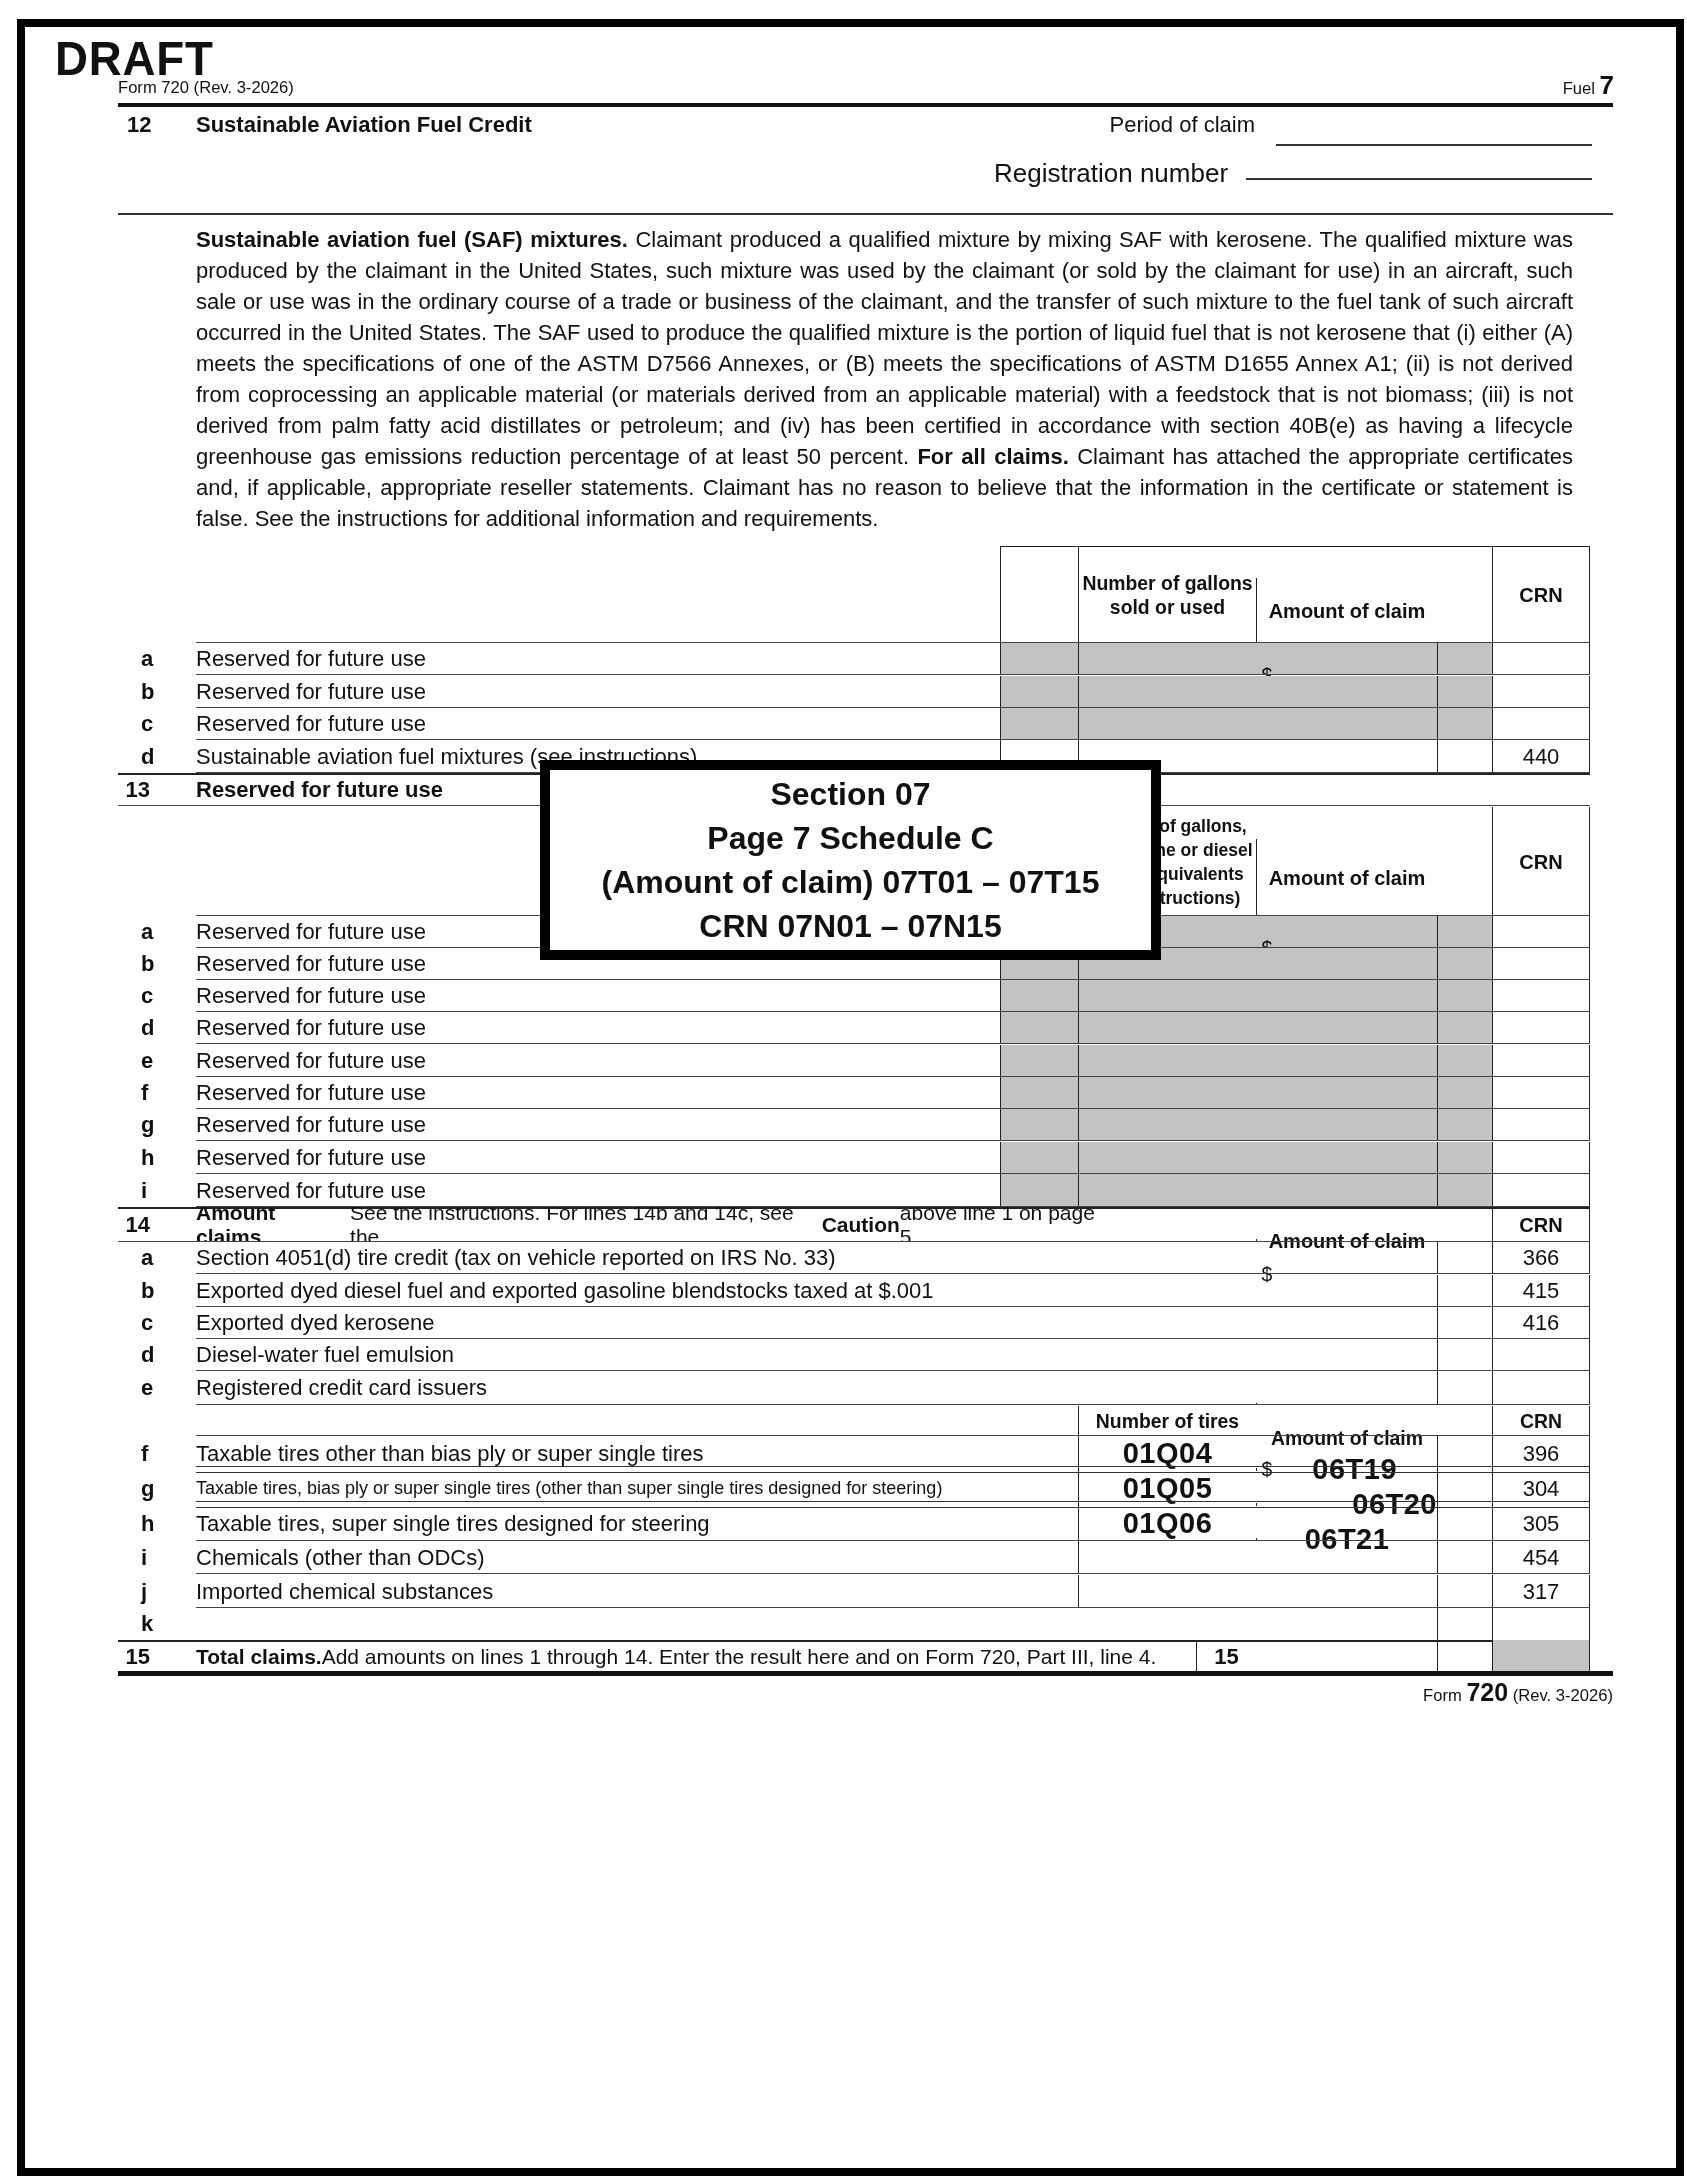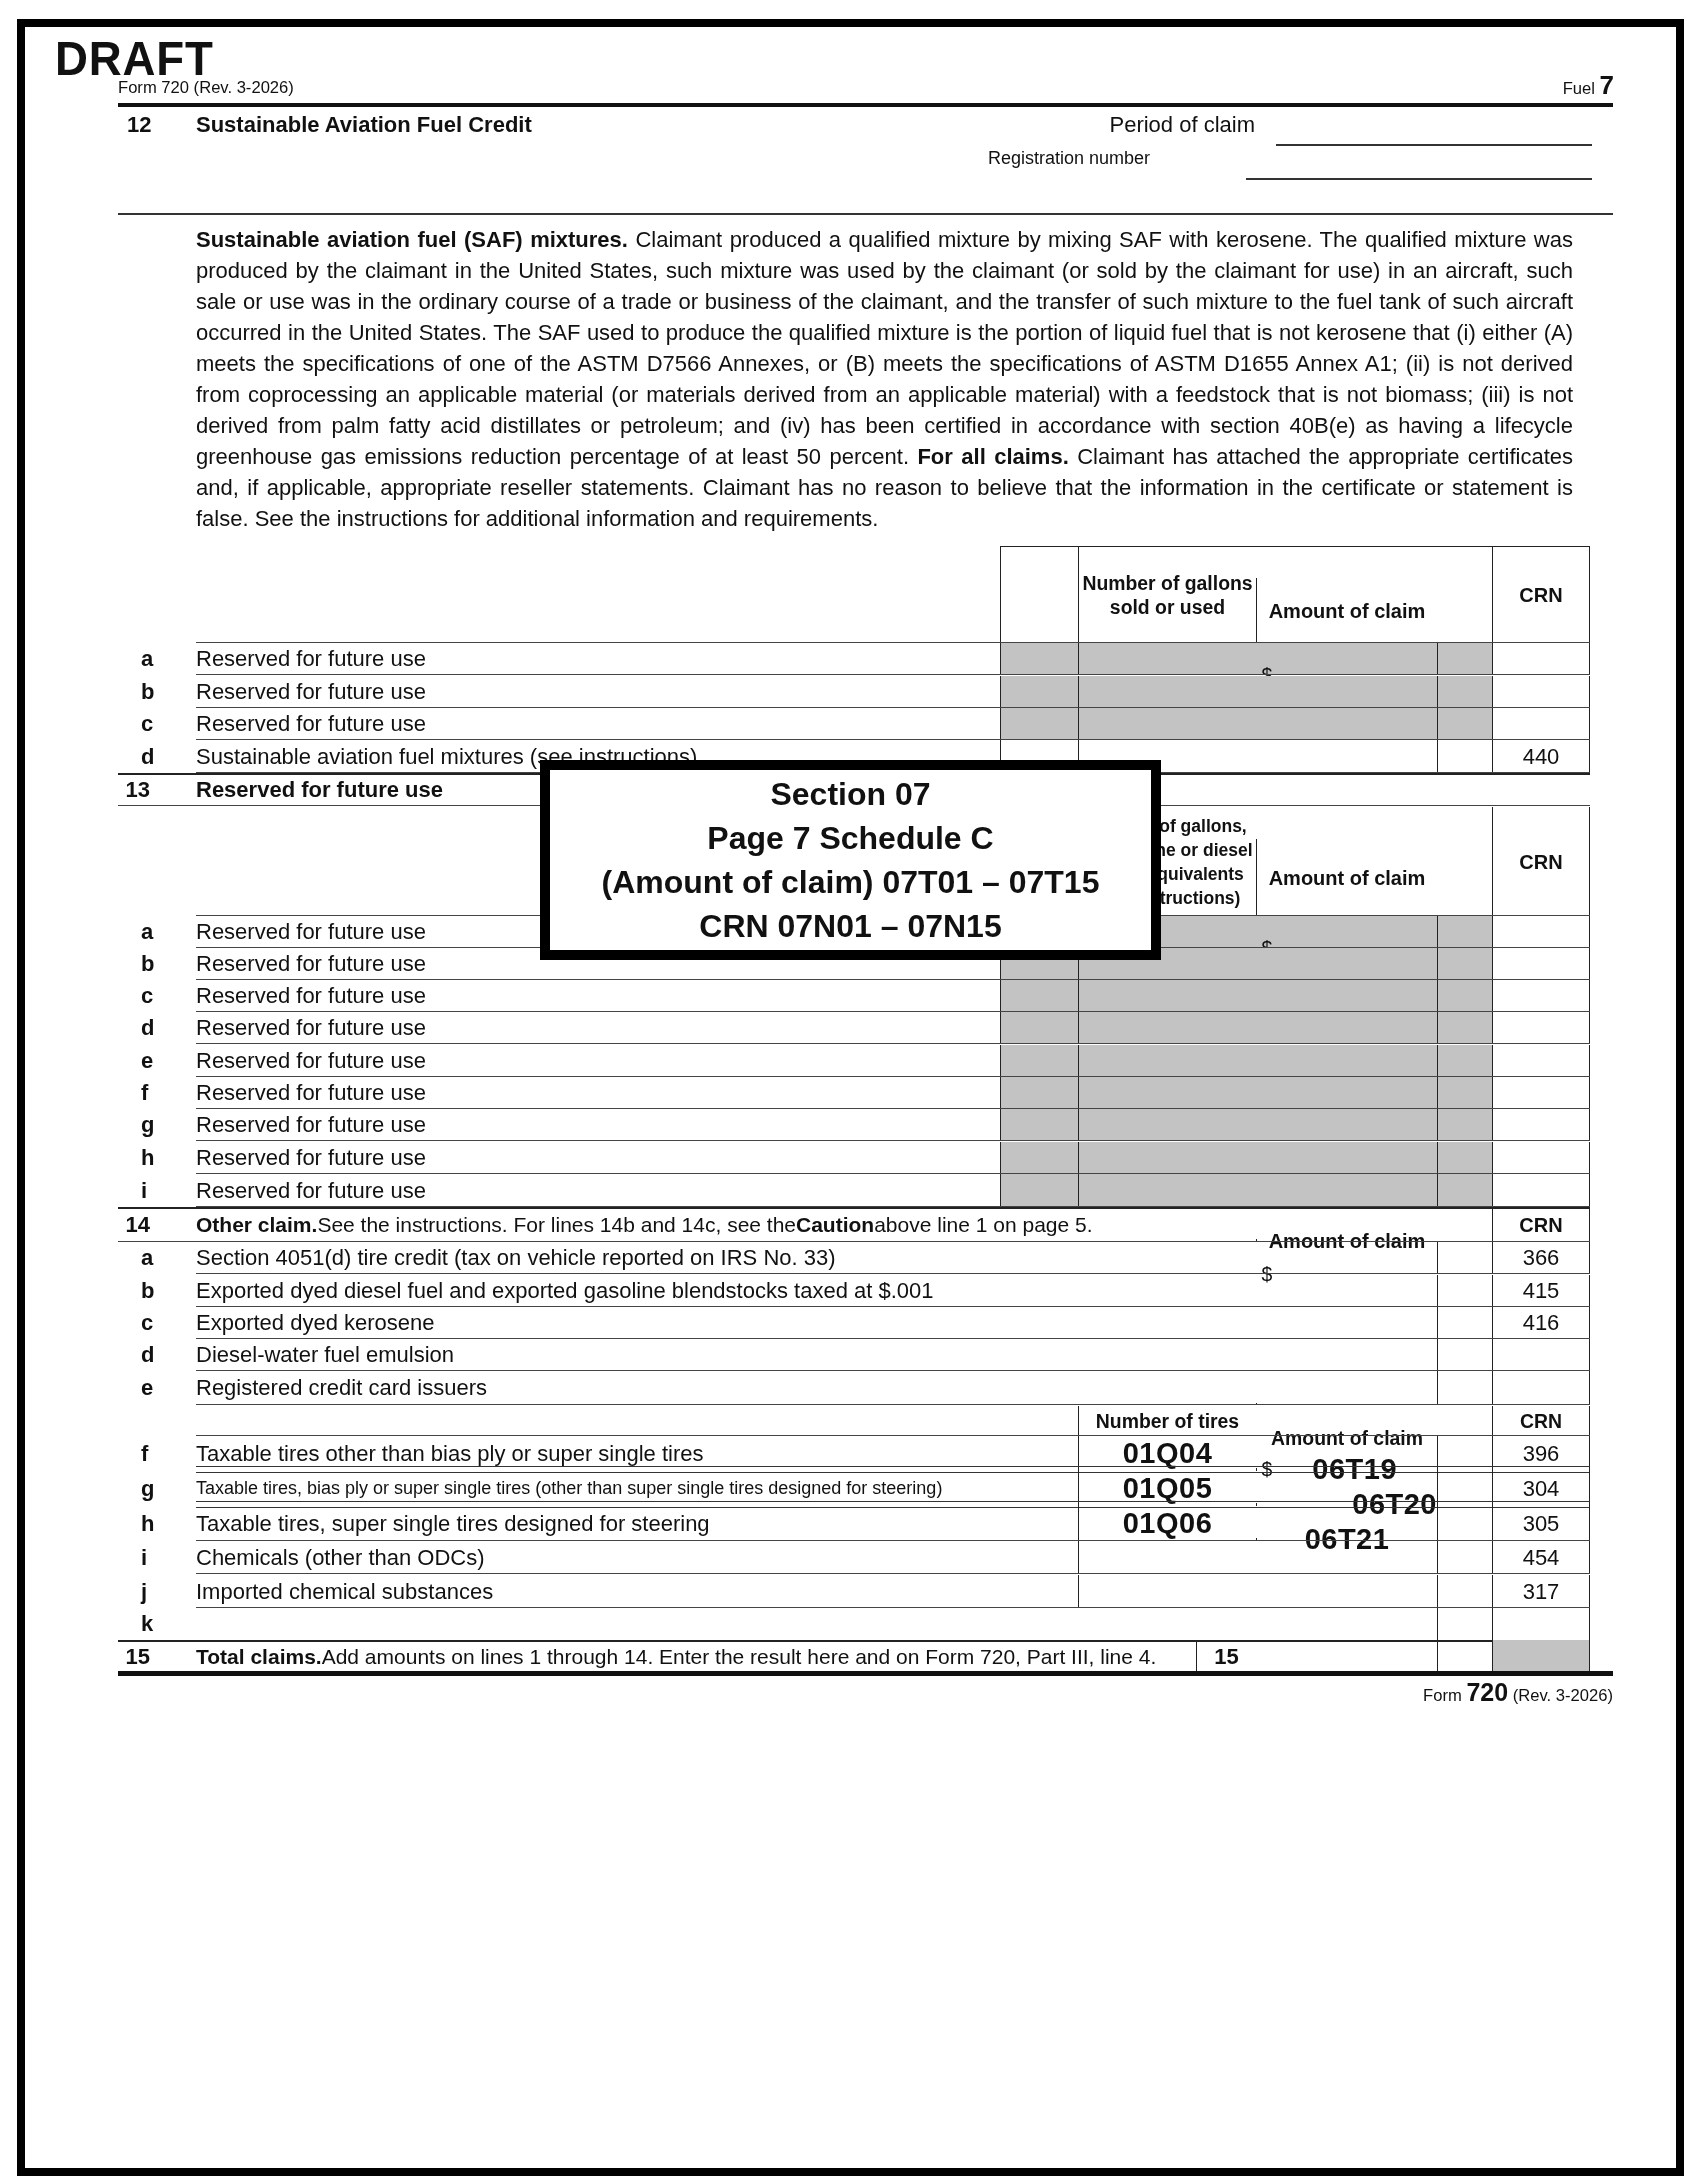--- a/index.html
+++ b/index.html
@@ -12,21 +12,21 @@
          transform:scaleX(.95);transform-origin:left;}
   .form-ref{left:118px;top:78px;font-size:16.6px;}
   .page-ref{left:1440px;top:70px;width:174px;text-align:right;font-size:16.6px;}
   .page-ref b{font-size:26px;}
   .rule-top{left:118px;top:103px;width:1495px;height:3.7px;background:#111;}
   .rule-thin{left:118px;top:213px;width:1495px;height:1.8px;background:#333;}
   .l12num{left:127px;top:112px;font-size:22px;font-weight:bold;}
   .l12title{left:196px;top:112px;font-size:22px;font-weight:bold;}
   .period-lbl{left:1006px;top:112px;width:249px;text-align:right;font-size:22px;}
   .period-line{left:1276px;top:144px;width:316px;height:1.8px;background:#333;}
-  .reg-lbl{left:988px;top:148px;width:246px;text-align:left;font-size:18px;}
+  .reg-lbl{left:988px;top:158px;width:246px;text-align:center;font-size:26px;}
   .reg-line{left:1246px;top:178px;width:346px;height:1.8px;background:#333;}
   .saf-par{left:196px;top:224px;width:1377px;font-size:22px;line-height:31px;
            text-align:justify;}
   .saf-par b{font-weight:bold;}
 
   
   .trow{position:absolute;left:118px;width:1472px;}
   .rowline{position:absolute;left:78px;right:0;bottom:0;height:0.9px;background:#444;}
   .rowline.full{left:0;}
   .rowline.dbl{height:4.6px;border-top:0.9px solid #333;border-bottom:0.9px solid #333;background:transparent;}
@@ -277,21 +277,21 @@
     <div class="cell c-amt"></div>
     <div class="cell c-cents"></div>
     <div class="cell c-crn"></div>
     <div class="rowline"></div>
   </div>
 
   <div class="trow" style="top:1207px;height:35px;">
     <div class="sect-top"></div>
     <div class="num">14</div>
     <div class="lbl rich" style="right:475px;font-size:21px;">
-        <b>Other claim.</b>
+        <b>Amount claims.</b>
         <span> See the instructions. For lines 14b and 14c, see the </span>
         <b>Caution</b>
         <span> above line 1 on page 5.</span>
       </div>
     <div class="cell c-amt" style="justify-content:center;padding-left:0;">
         <div class="hdr-txt big">Amount of claim</div>
       </div>
     <div class="cell c-crn">
         <div class="hdr-txt big">CRN</div>
       </div>

